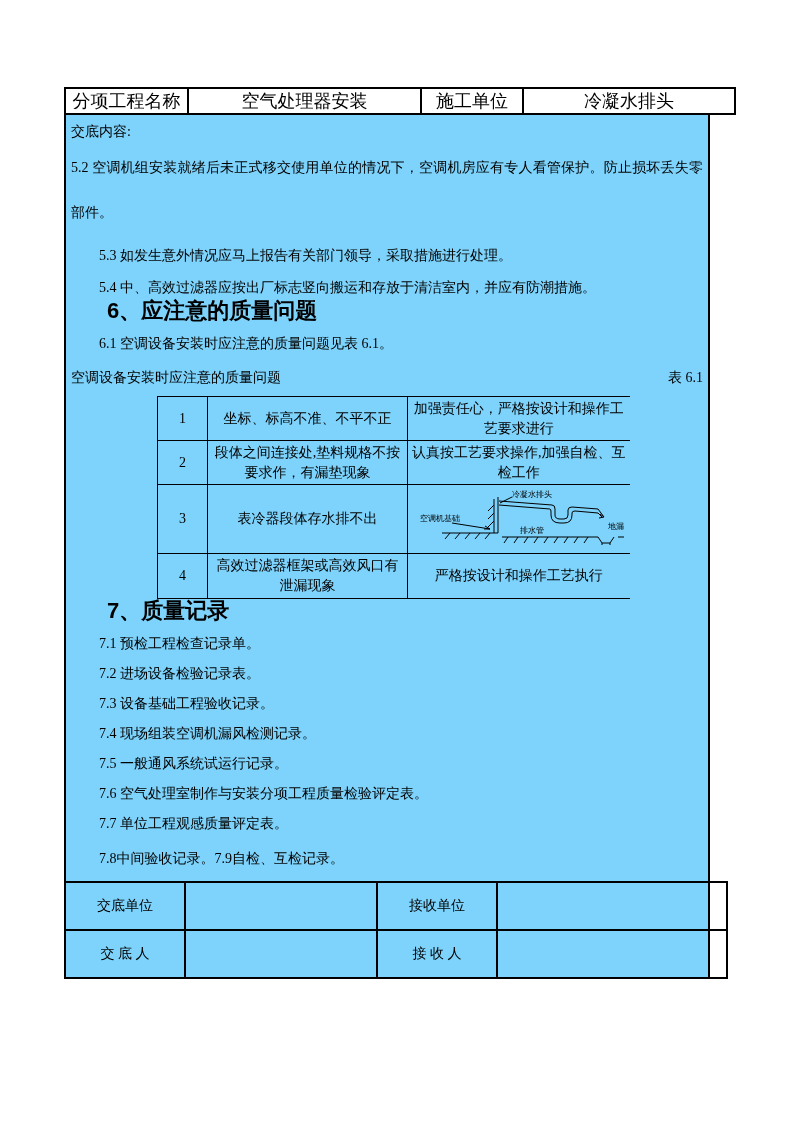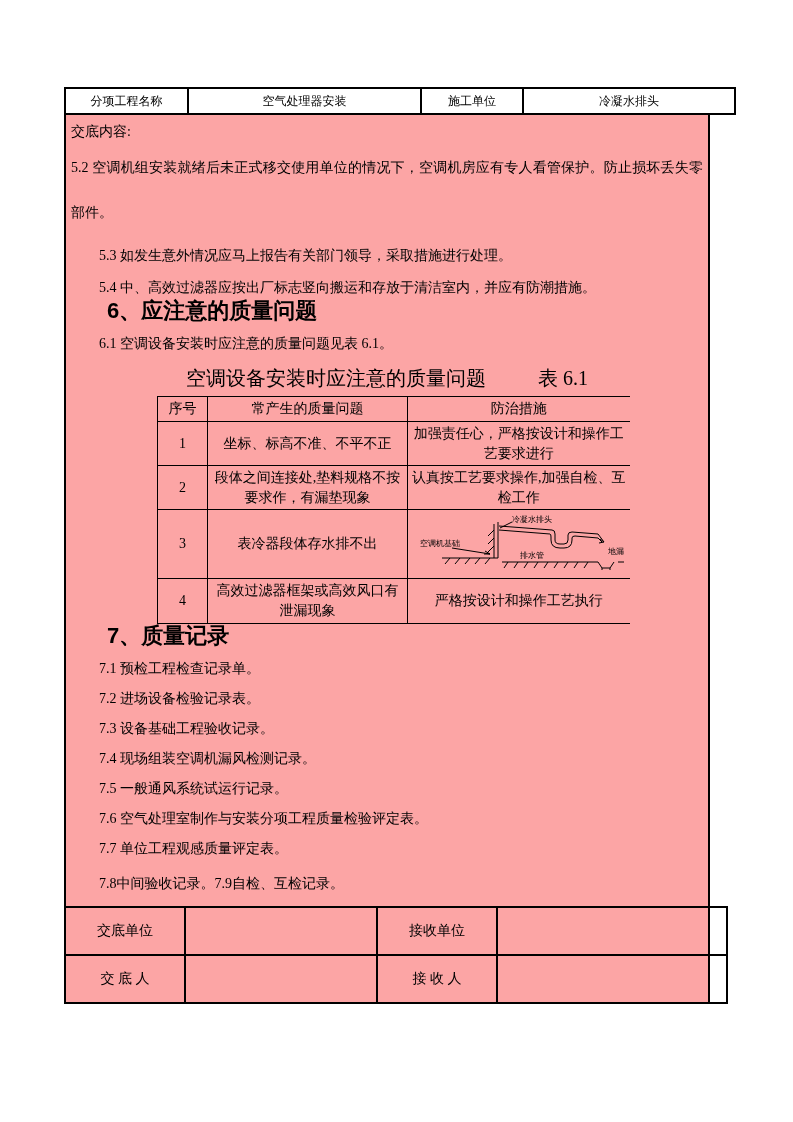--- a/index.html
+++ b/index.html
@@ -13,47 +13,47 @@
   }
   .doc{position:absolute;left:64px;top:87px;width:646px;}
 
   
   table.header-table{
     border-collapse:collapse;width:646px;table-layout:fixed;
   }
   table.header-table td{
     border:2px solid #000;
     height:24px;
-    font-size:12px;
+    font-size:18px;
     text-align:center;
     vertical-align:middle;
     padding:0 2px;
   }
   .col-h1{width:117px}.col-h2{width:227px}.col-h3{width:96px}.col-h4{width:206px}
 
   
   .content-box{
     border:2px solid #000;
     border-top:none;
     width:642px;
-    background:#fca5a5;
+    background:#7dd3fc;
   }
   .content-inner{padding:3px 5px 0 5px;font-size:14px;}
 
   .jd-label{margin:3px 0 0 0;line-height:22px;}
   .para-52{margin:2px 0 0 0;line-height:45px;text-align:justify;}
   .para-ind{margin:10px 0 0 0;line-height:22px;text-indent:2em;}
   .h-sec{
     font-family:"Liberation Sans","DejaVu Sans",sans-serif;
     font-weight:bold;font-size:22px;
     margin:0 0 0 0;padding-left:36px;line-height:24px;
   }
   .tbl-title{
-    display:flex;justify-content:center;gap:52px;
-    margin-top:12px;line-height:22px;font-size:20px;
+    display:flex;justify-content:space-between;gap:52px;
+    margin-top:12px;line-height:22px;font-size:14px;
   }
 
   
   table.qtable{
     border-collapse:collapse;table-layout:fixed;
     margin:7px 0 0 86px;width:472px;
   }
   table.qtable td,table.qtable th{
     border:1.5px solid #000;
     border-right:none;
@@ -118,25 +118,20 @@
           <span>表 6.1</span>
         </div>
 
         <table class="qtable">
           <colgroup>
               <col class="c-no">
               <col class="c-problem">
               <col class="c-measure">
             </colgroup>
           <tbody>
-              <tr class="qh">
-            <td>序号</td>
-            <td>常产生的质量问题</td>
-            <td>防治措施</td>
-          </tr>
           <tr class="qr1">
             <td>1</td>
             <td>坐标、标高不准、不平不正</td>
             <td>加强责任心，严格按设计和操作工艺要求进行</td>
           </tr>
           <tr class="qr2">
             <td>2</td>
             <td>段体之间连接处,垫料规格不按要求作，有漏垫现象</td>
             <td>认真按工艺要求操作,加强自检、互检工作</td>
           </tr>

